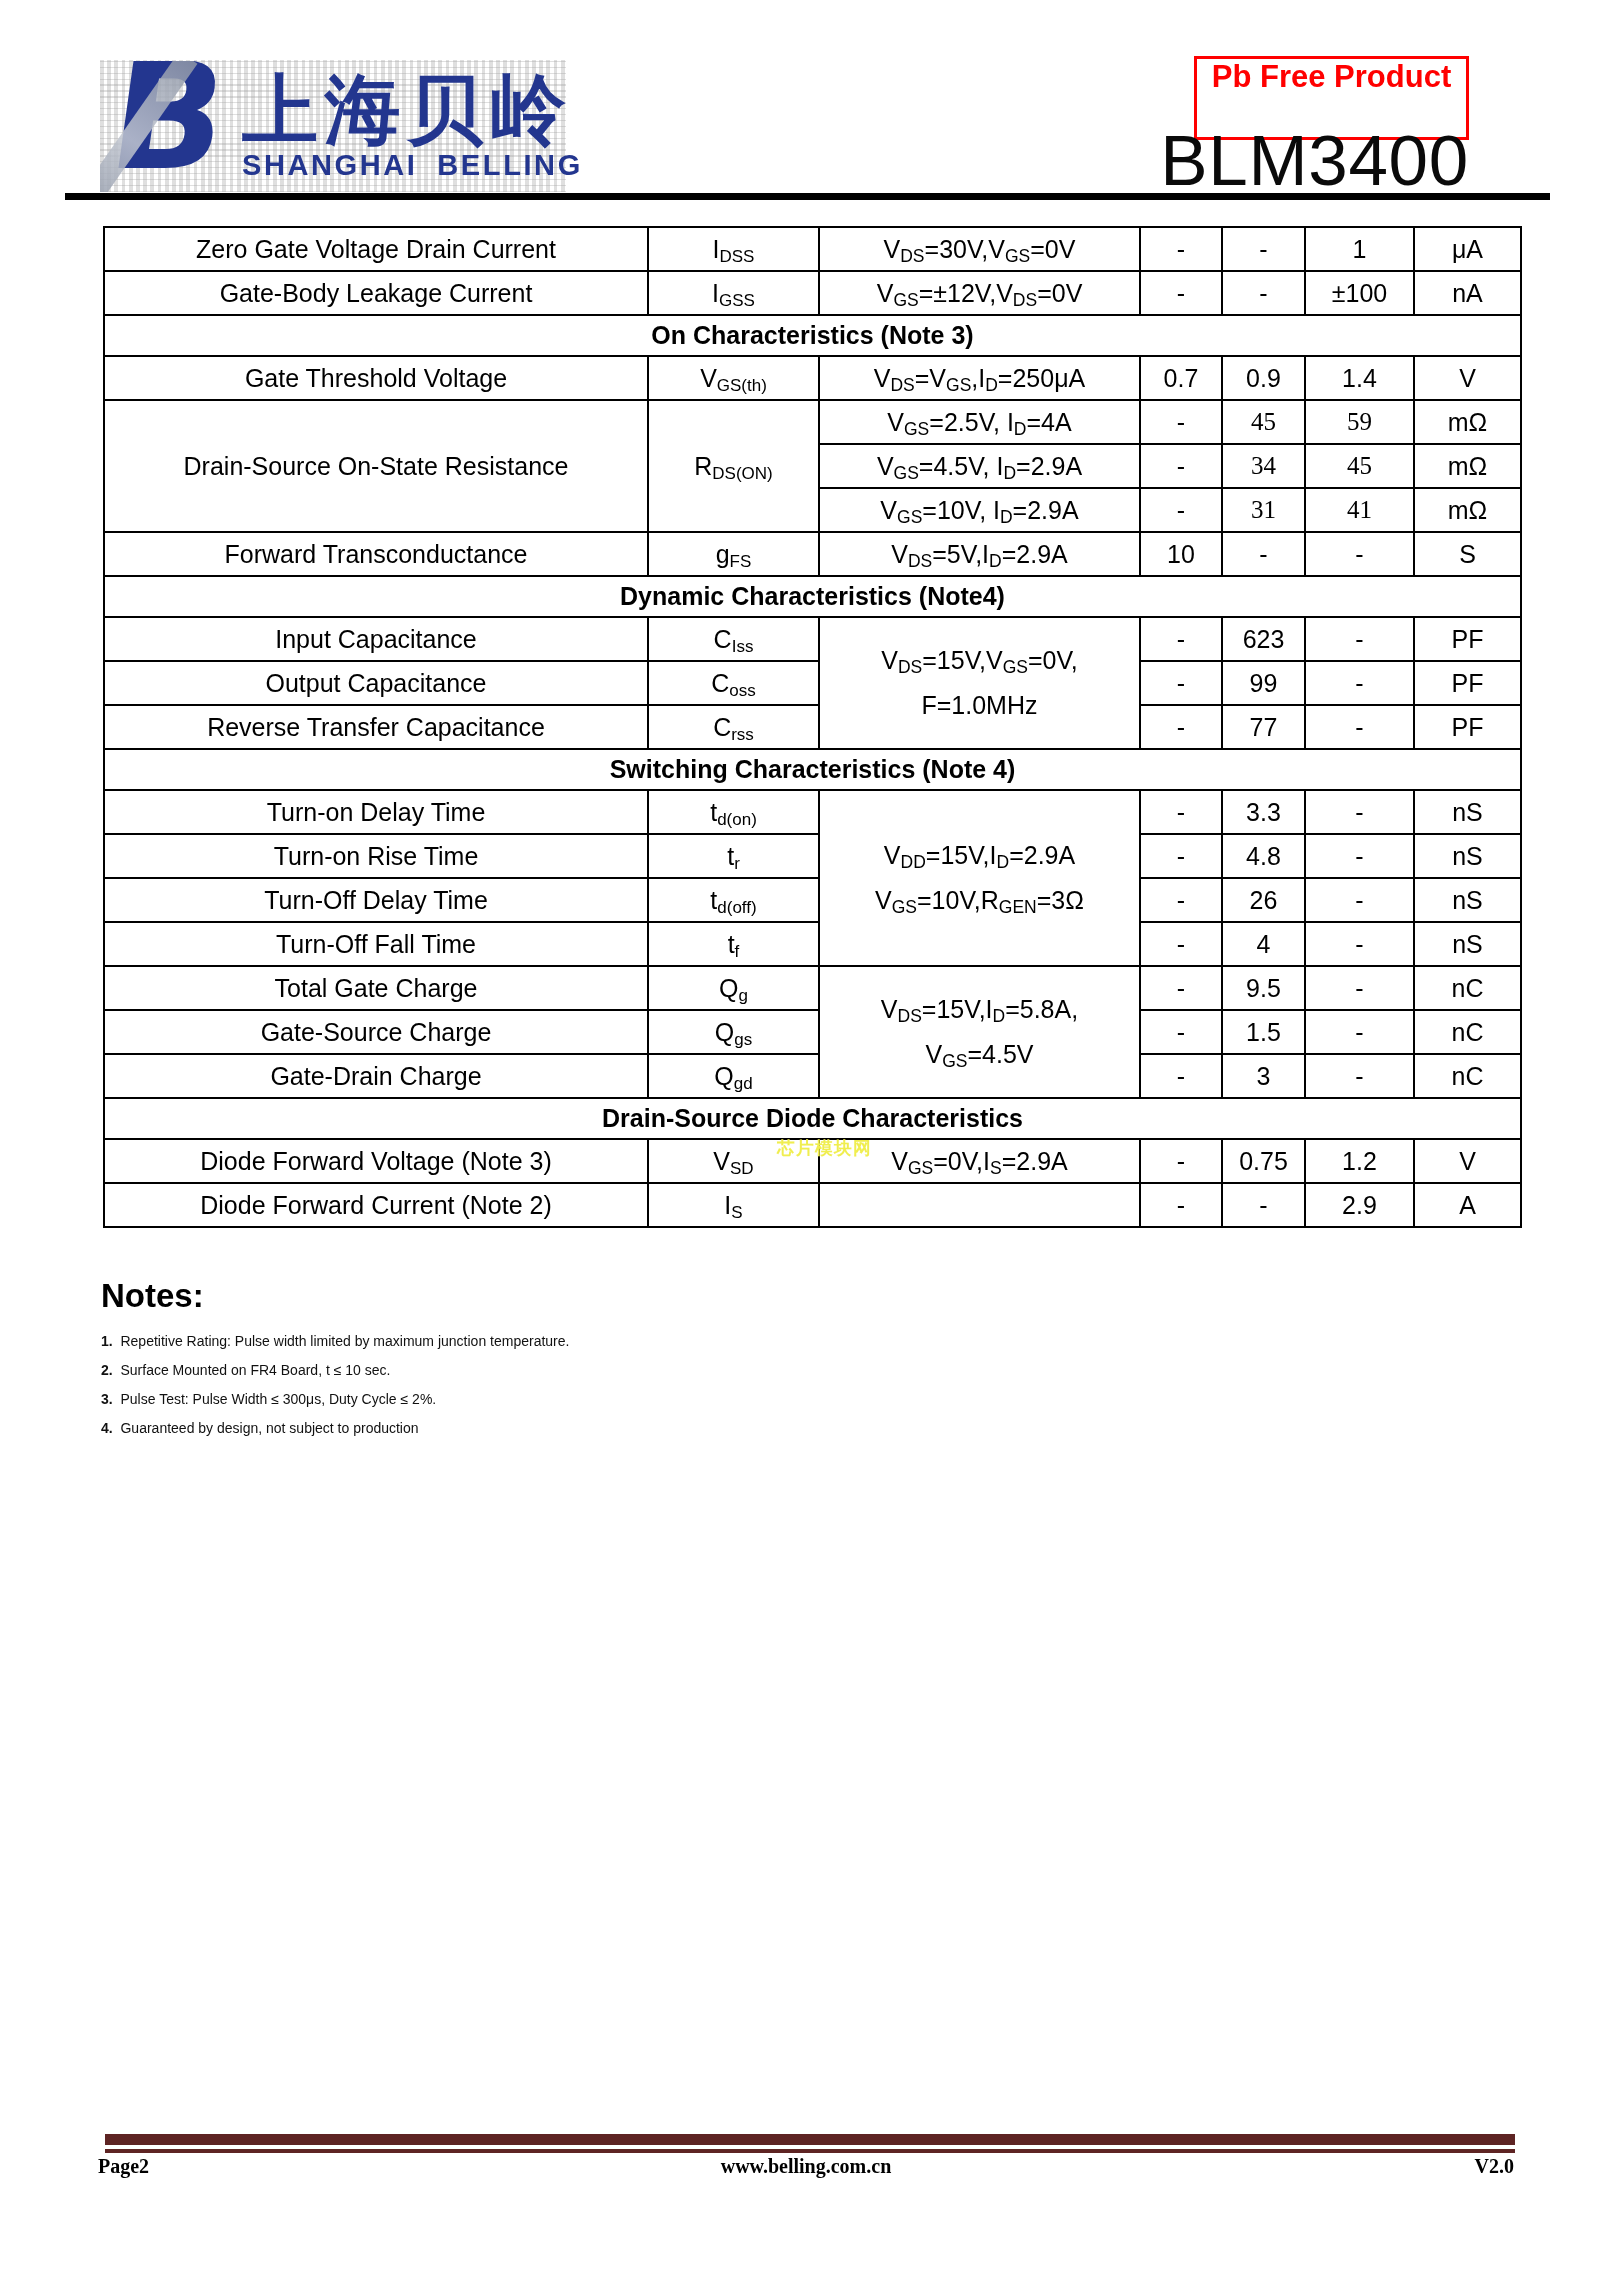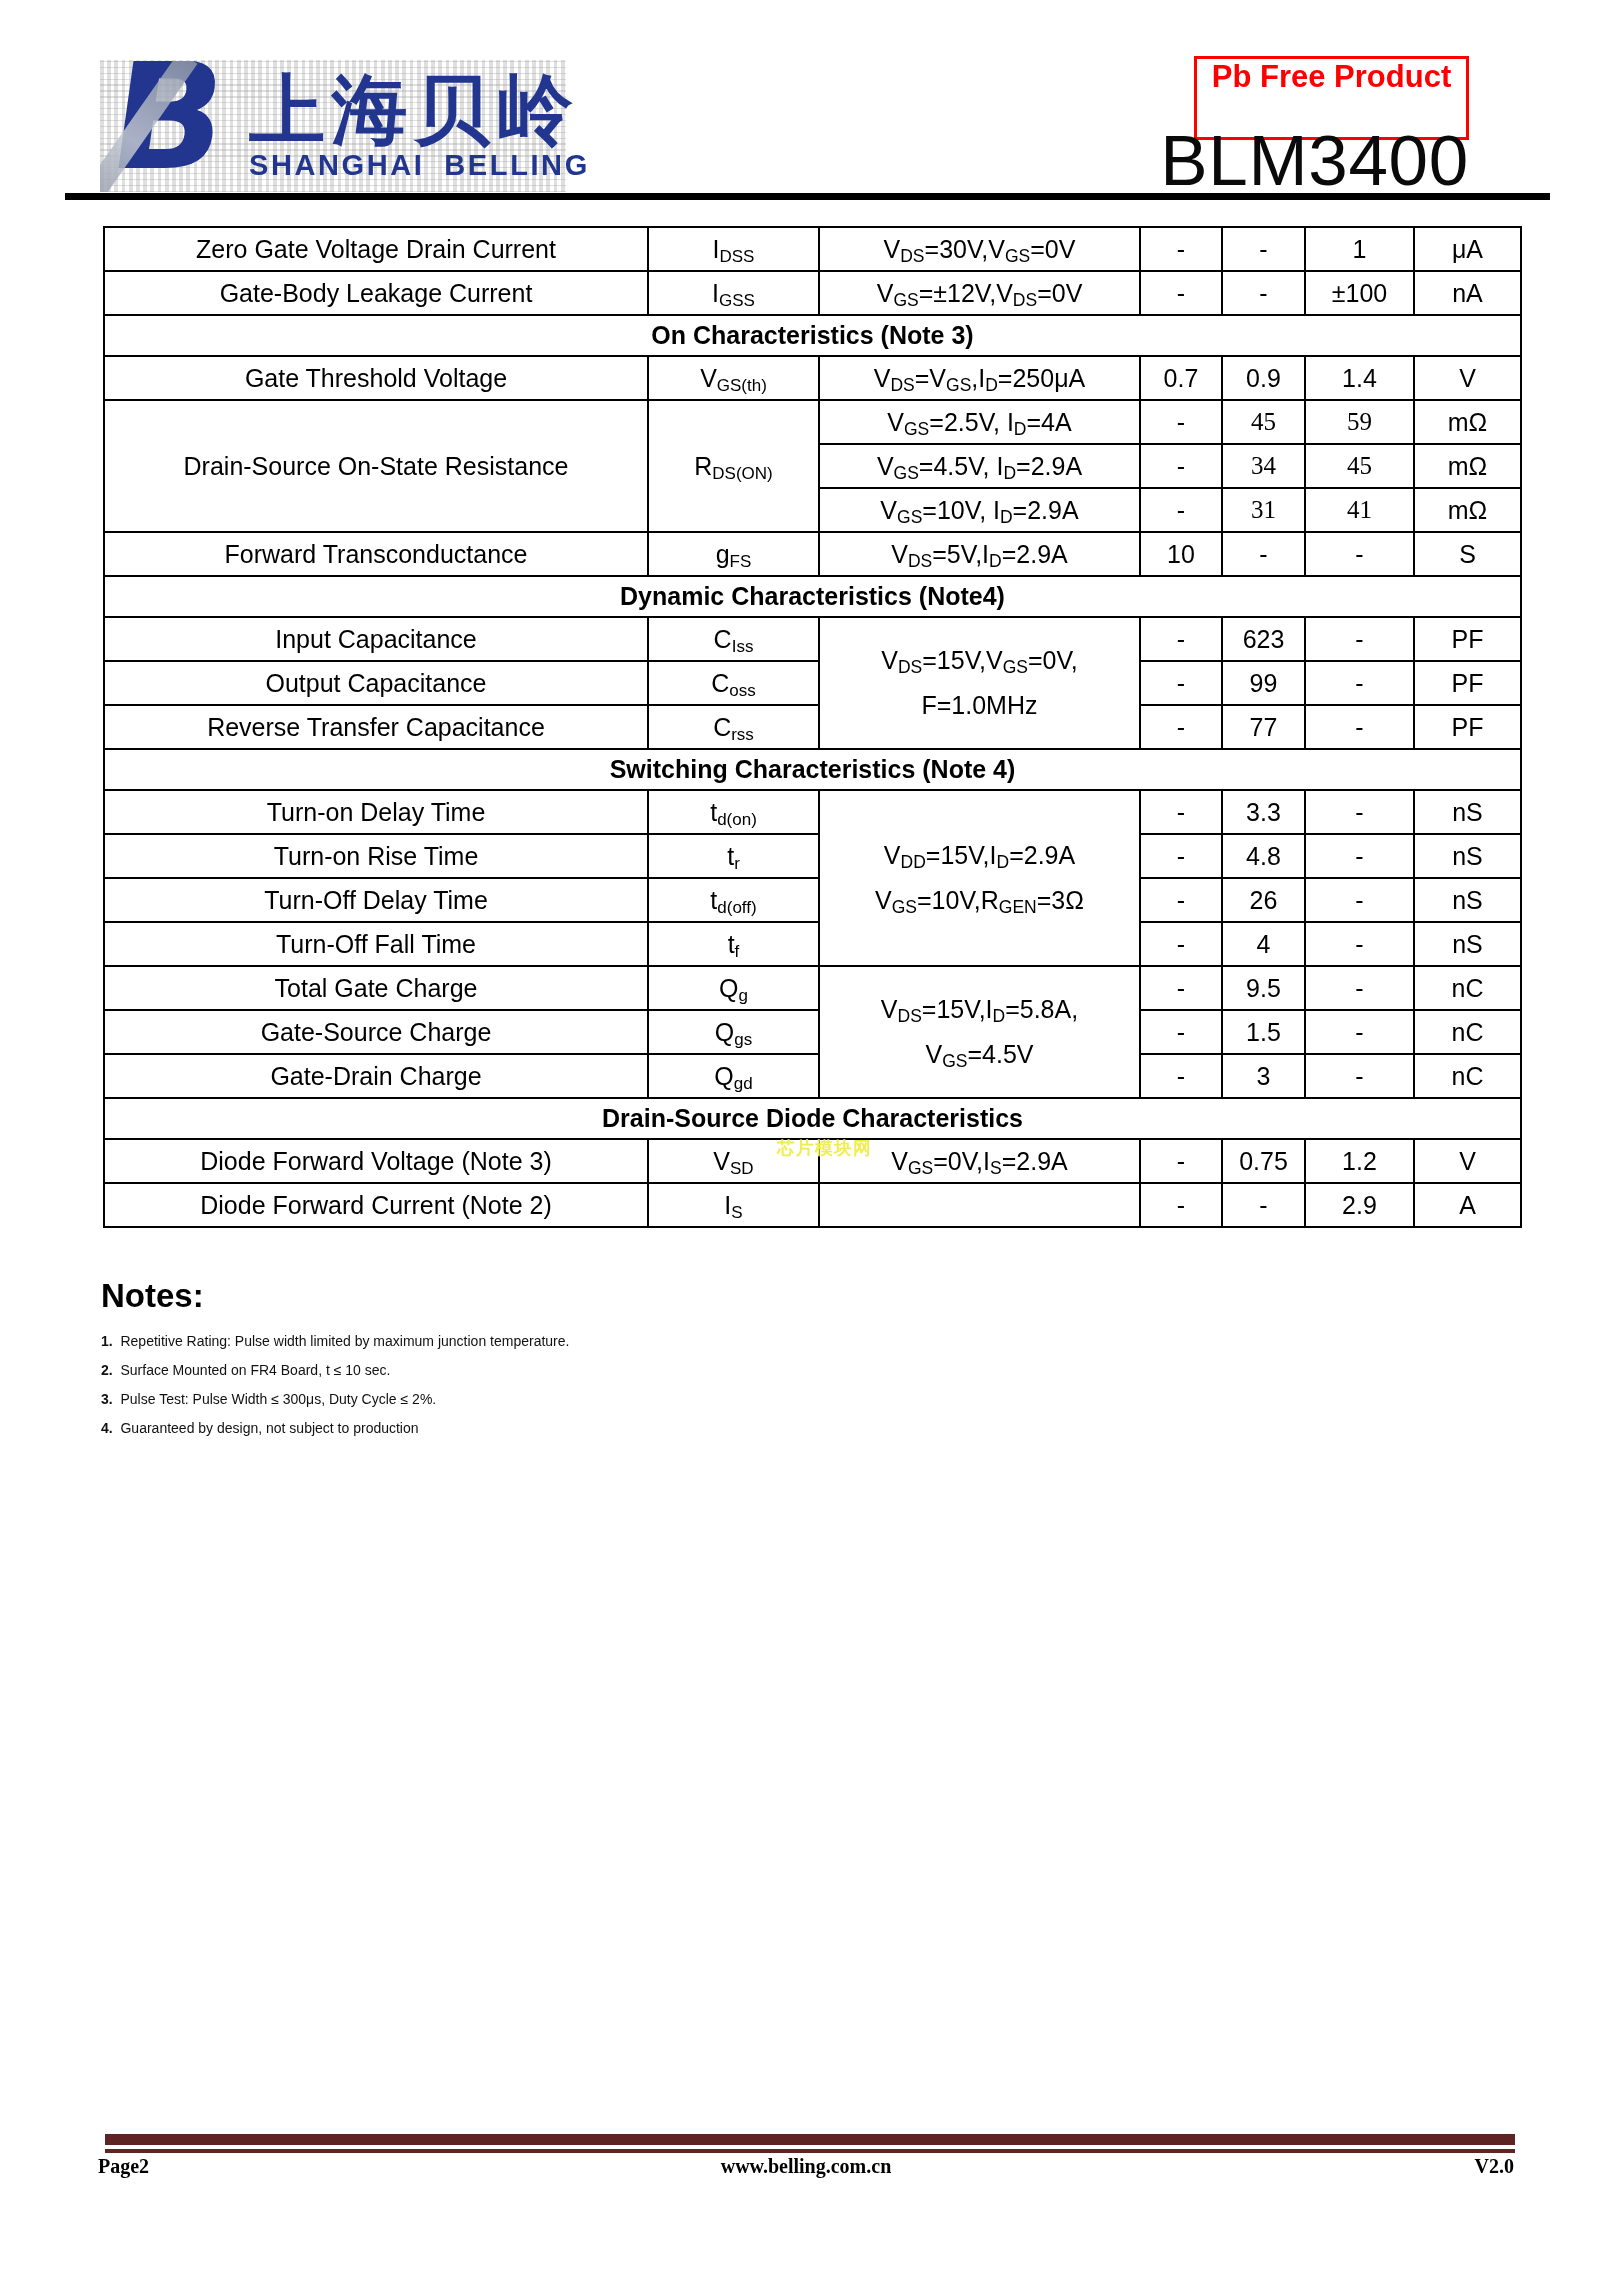--- a/index.html
+++ b/index.html
@@ -36,21 +36,21 @@
     color:var(--logo-blue);
     transform:skewX(-8deg);
     font-family:"DejaVu Sans", sans-serif;
   }
   .logo-stripe{
     position:absolute;left:25px;top:-19.6px;width:22px;height:183px;
     background:linear-gradient(180deg,#8e96a6,#c2c7d1 55%,#8e96a6);
     transform:rotate(35deg);
     opacity:.85;
   }
-  .logo-texts{flex:1;display:flex;flex-direction:column;align-items:flex-start;padding-left:15px;}
+  .logo-texts{flex:1;display:flex;flex-direction:column;align-items:flex-start;padding-left:8px;}
   .logo-chinese{
     font-size:76px;line-height:79px;font-weight:bold;
     color:var(--logo-blue);letter-spacing:6.5px;white-space:nowrap;
     font-family:"DejaVu Sans", sans-serif;
   }
   .logo-english{
     font-size:29px;line-height:33px;font-weight:bold;
     color:var(--logo-blue);letter-spacing:2.6px;word-spacing:9.2px;white-space:nowrap;
     margin-top:0;
   }

